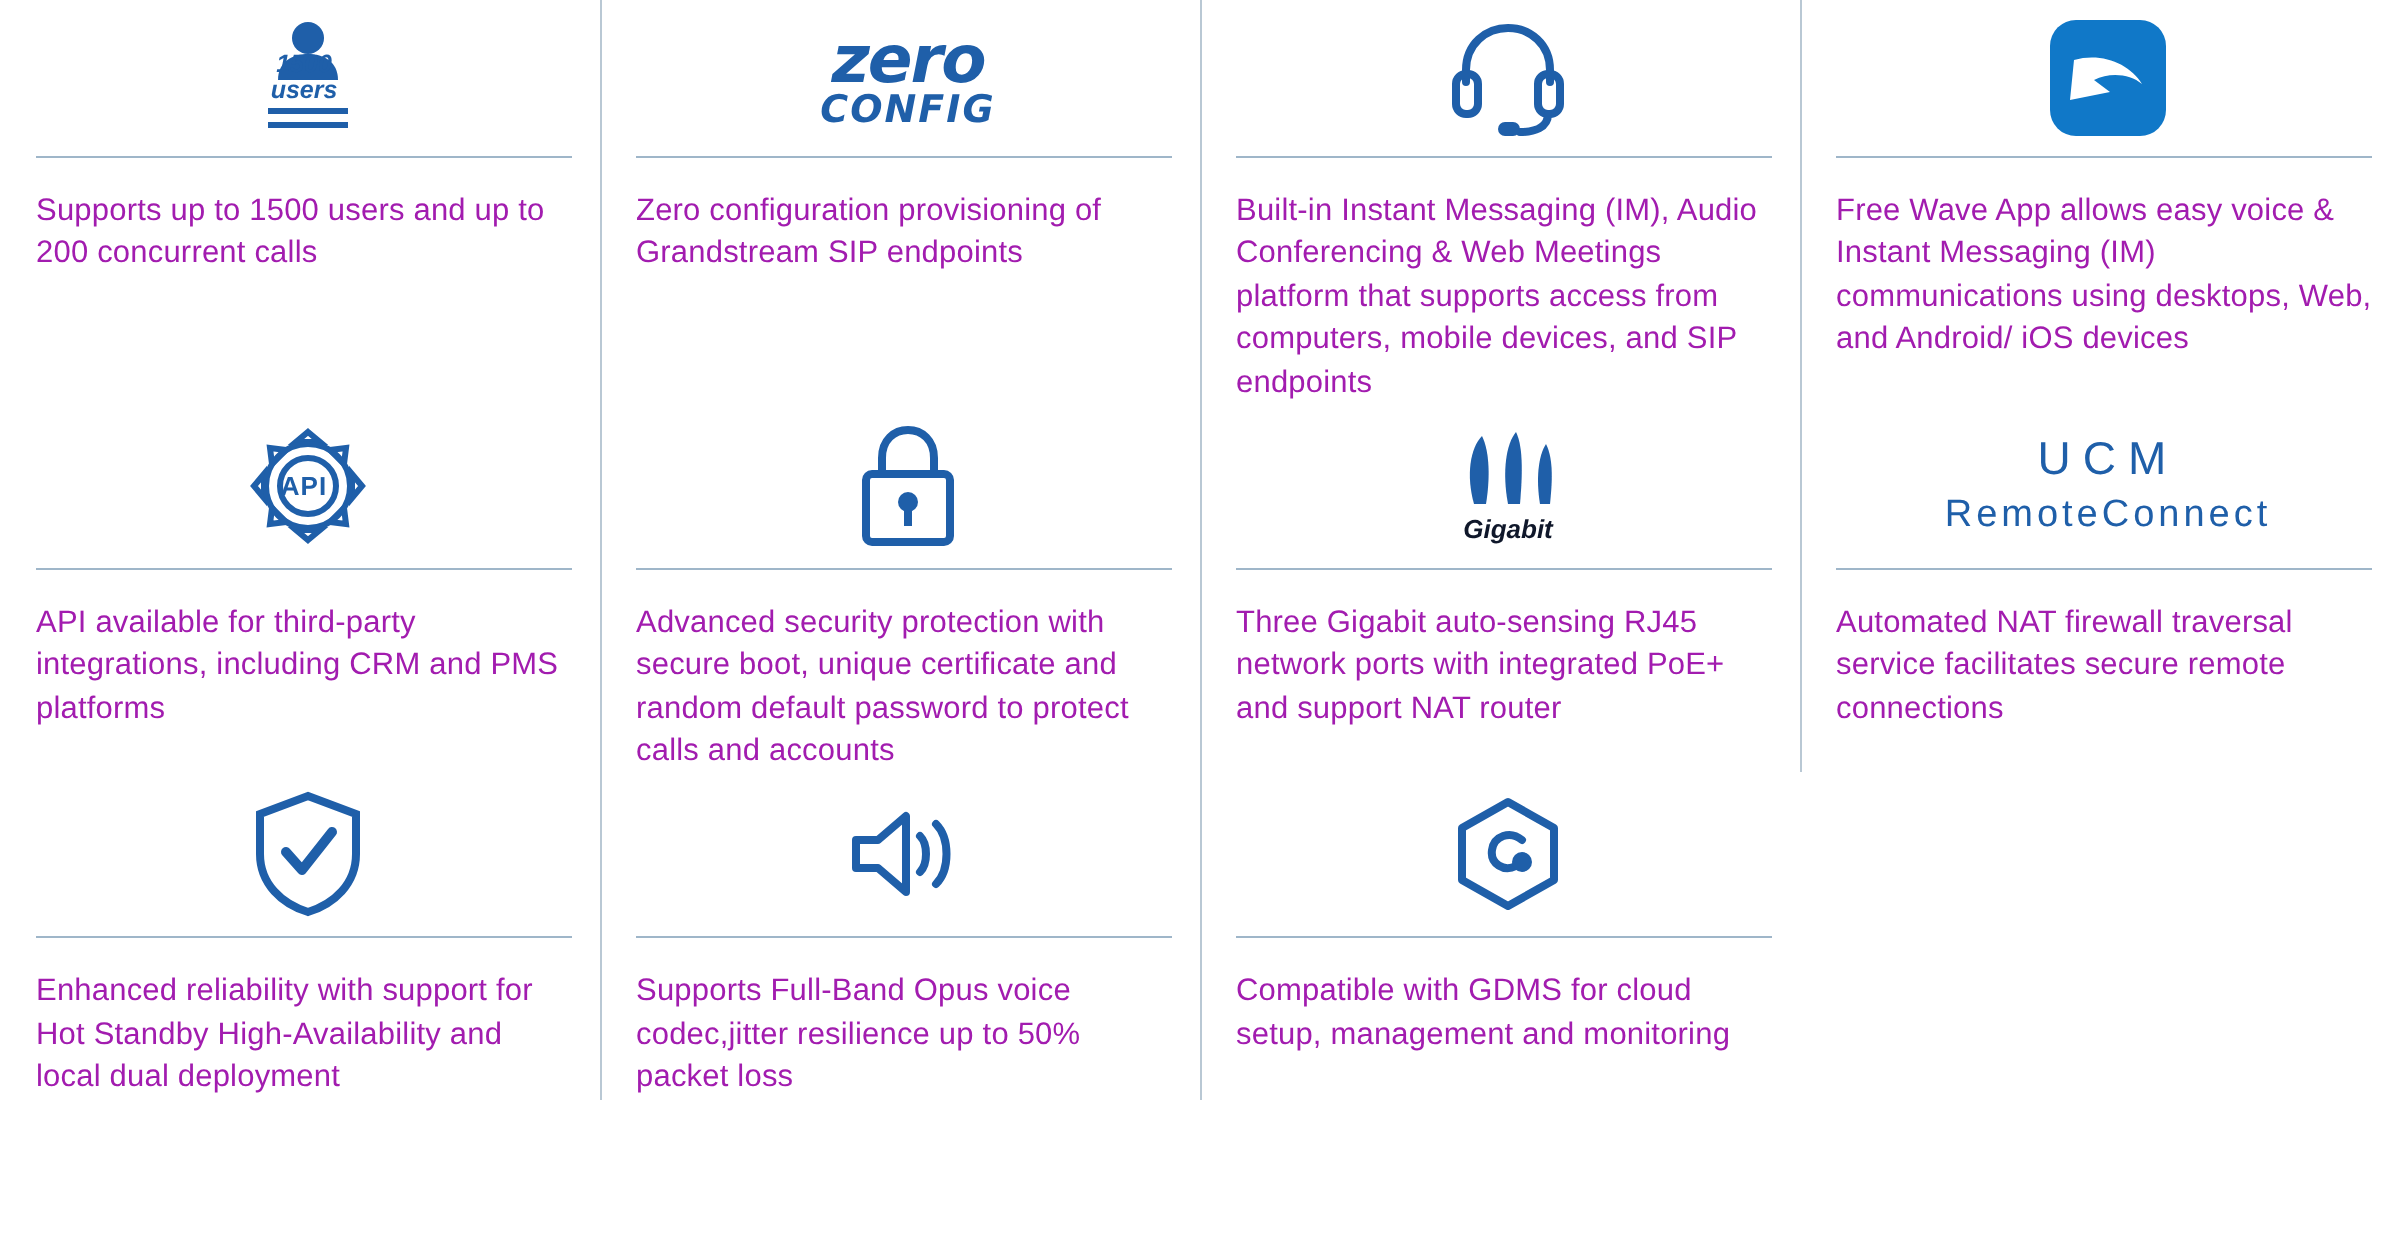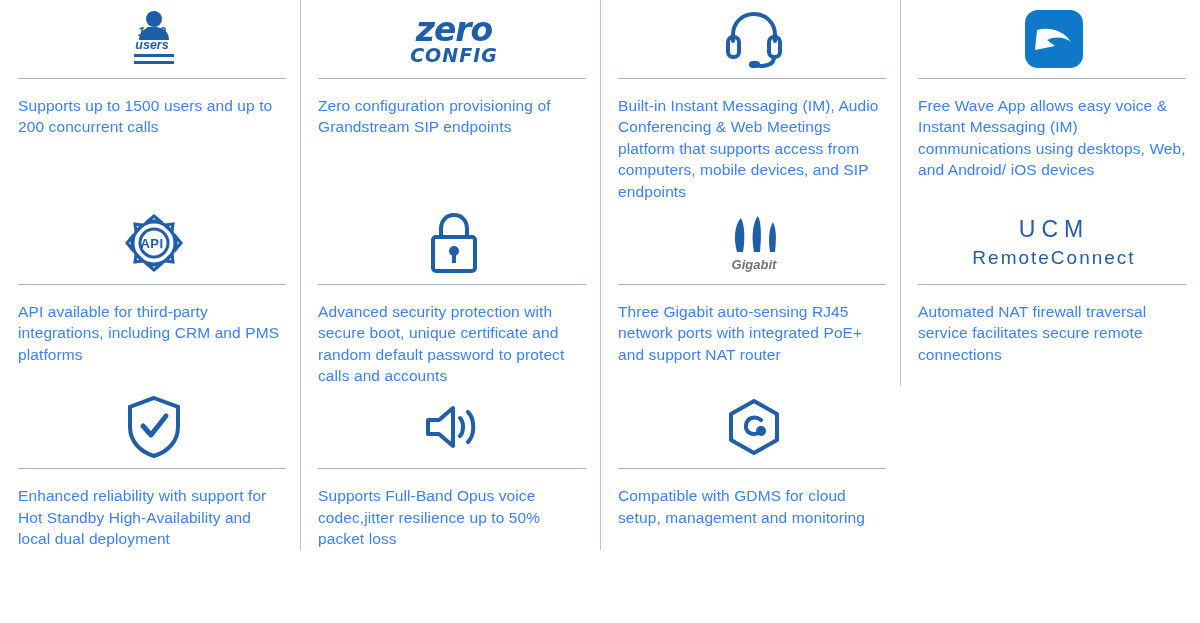--- a/index.html
+++ b/index.html
@@ -38,21 +38,21 @@
   }
   .cell .rule {
     height: 1px;
     background: #9fb6c9;
     width: 100%;
     margin-bottom: 16px;
   }
   .cell .desc {
     font-size: 15.5px;
     line-height: 1.38;
-    color: #3b82f6;
+    color: #a21caf;
     letter-spacing: 0.1px;
   }
   
   .cell.divider::before {
     content: "";
     position: absolute;
     left: 0;
     top: 0;
     bottom: 0;
     width: 1px;
@@ -90,21 +90,21 @@
     color: #1f5fa9;
     line-height: 1.02;
     text-align: center;
     white-space: nowrap;
   }
   .icon-rel { position: relative; }
   .gigabit-label {
     font-size: 13px;
     font-weight: bold;
     font-style: italic;
-    color: #737373;
+    color: #0f172a;
     text-align: center;
     margin-top: 1px;
   }
   .api-label {
     position: absolute;
     left: 50%;
     top: 50%;
     transform: translate(-50%, -50%);
     font-size: 13px;
     font-weight: bold;

